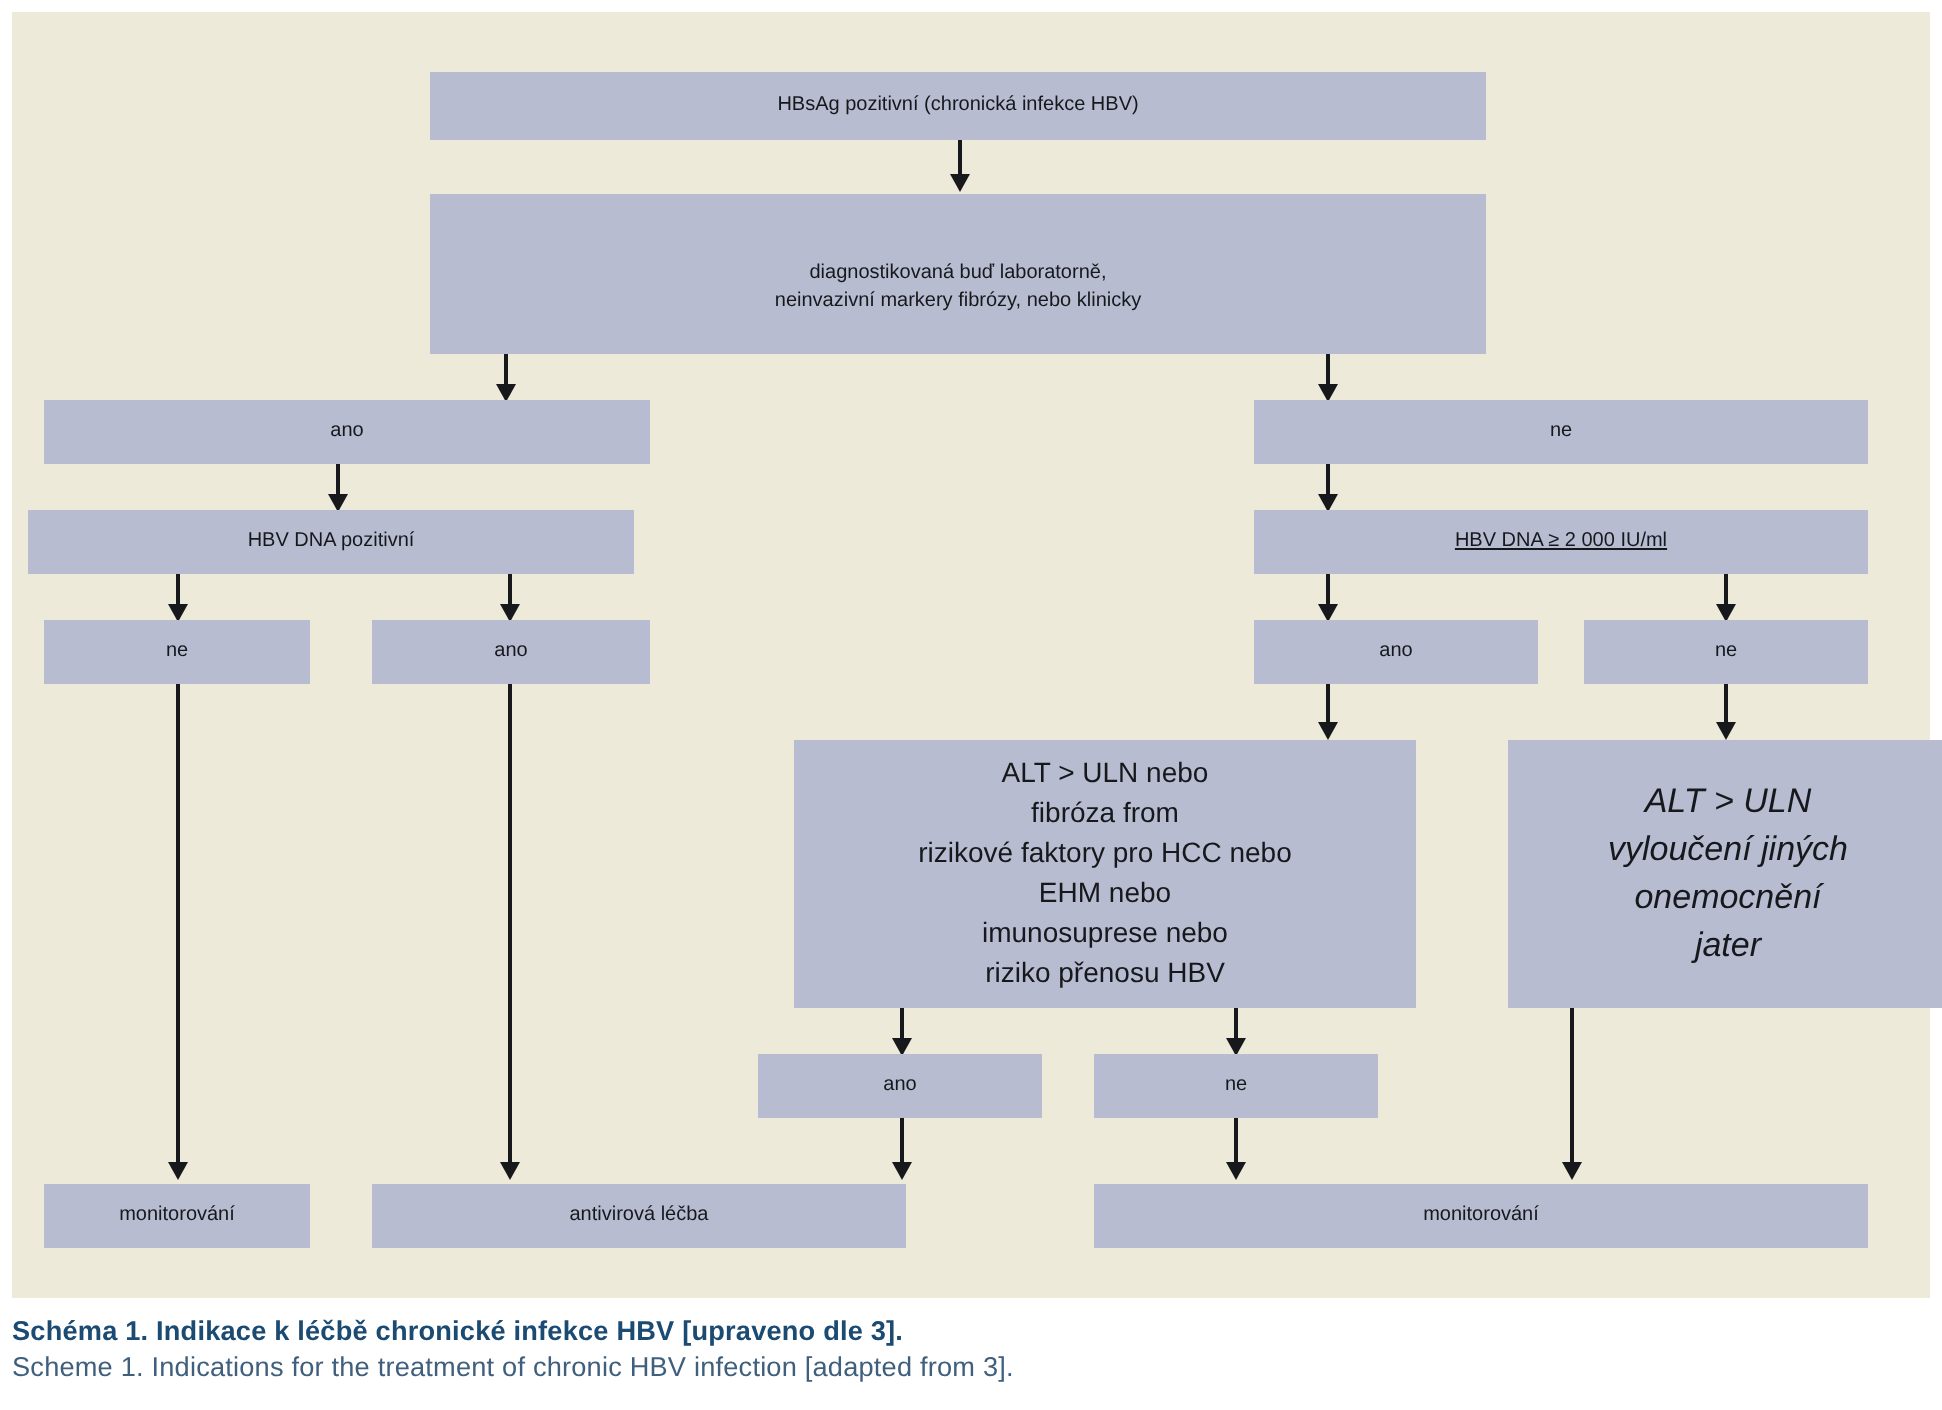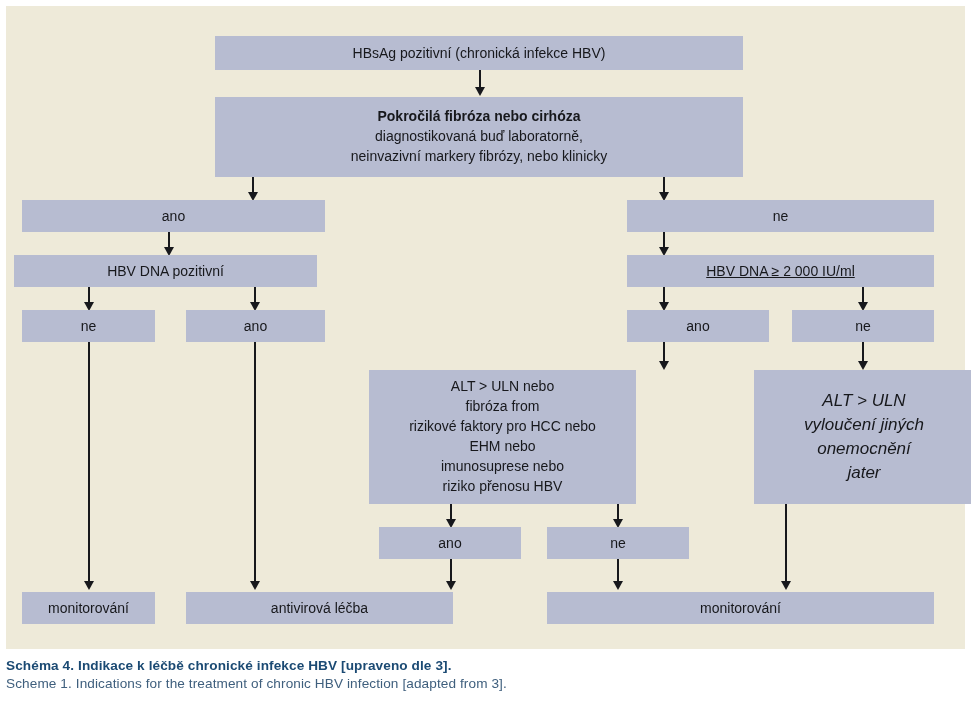--- a/index.html
+++ b/index.html
@@ -33,21 +33,21 @@
 
   
   .node {
     position: absolute;
     background: #b7bcd1;
     color: #17181c;
     display: flex;
     align-items: center;
     justify-content: center;
     text-align: center;
-    font-size: 14px;
+    font-size: 10px;
     line-height: 1.32;
     box-sizing: border-box;
     padding: 2px 6px;
   }
   .node .txt { display: block; width: 100%; }
   .node b { font-weight: bold; }
 
   .multiline { line-height: 1.42; }
 
   
@@ -97,21 +97,21 @@
 
     <div class="node" style="left:209px; top:30px; width:528px; height:34px;">
       <span class="txt">HBsAg pozitivní (chronická infekce HBV)</span>
     </div>
 
     <div class="conn" style="left:473px; top:64px; height:18px;"></div>
     <div class="head" style="left:473px; top:81px;"></div>
 
     <div class="node multiline" style="left:209px; top:91px; width:528px; height:80px;">
       <span class="txt">
-        <b>Pokročilá fibróza nebo cirhóza</b><br>
+        <br>
         <span>diagnostikovaná buď laboratorně,</span><br>
         <span>neinvazivní markery fibrózy, nebo klinicky</span>
       </span>
     </div>
 
     <div class="conn" style="left:246px; top:171px; height:16px;"></div>
     <div class="head" style="left:246px; top:186px;"></div>
 
     <div class="conn" style="left:657px; top:171px; height:16px;"></div>
     <div class="head" style="left:657px; top:186px;"></div>
@@ -171,21 +171,21 @@
 
     <div class="conn" style="left:248px; top:336px; height:240px;"></div>
     <div class="head" style="left:248px; top:575px;"></div>
 
     <div class="conn" style="left:657px; top:336px; height:25px;"></div>
     <div class="head" style="left:657px; top:355px;"></div>
 
     <div class="conn" style="left:856px; top:336px; height:25px;"></div>
     <div class="head" style="left:856px; top:355px;"></div>
 
-    <div class="node multiline" style="left:363px; top:364px; width:267px; height:134px; font-size:14px;">
+    <div class="node multiline" style="left:391px; top:364px; width:311px; height:134px; font-size:14px;">
       <span class="txt">
         <span>ALT &gt; ULN nebo</span><br>
         <span>fibróza from</span><br>
         <span>rizikové faktory pro HCC nebo</span><br>
         <span>EHM nebo</span><br>
         <span>imunosuprese nebo</span><br>
         <span>riziko přenosu HBV</span>
       </span>
     </div>
 
@@ -228,17 +228,17 @@
       <span class="txt">antivirová léčba</span>
     </div>
 
     <div class="node" style="left:541px; top:586px; width:387px; height:32px;">
       <span class="txt">monitorování</span>
     </div>
 
   </div>
 
   <div id="caption">
-    <p class="cz">Schéma 4. Indikace k léčbě chronické infekce HBV [upraveno dle 3].</p>
+    <p class="cz">Schéma 1. Indikace k léčbě chronické infekce HBV [upraveno dle 3].</p>
     <p class="en">Scheme 1. Indications for the treatment of chronic HBV infection [adapted from 3].</p>
   </div>
 
 </div>
 
 </body></html>

